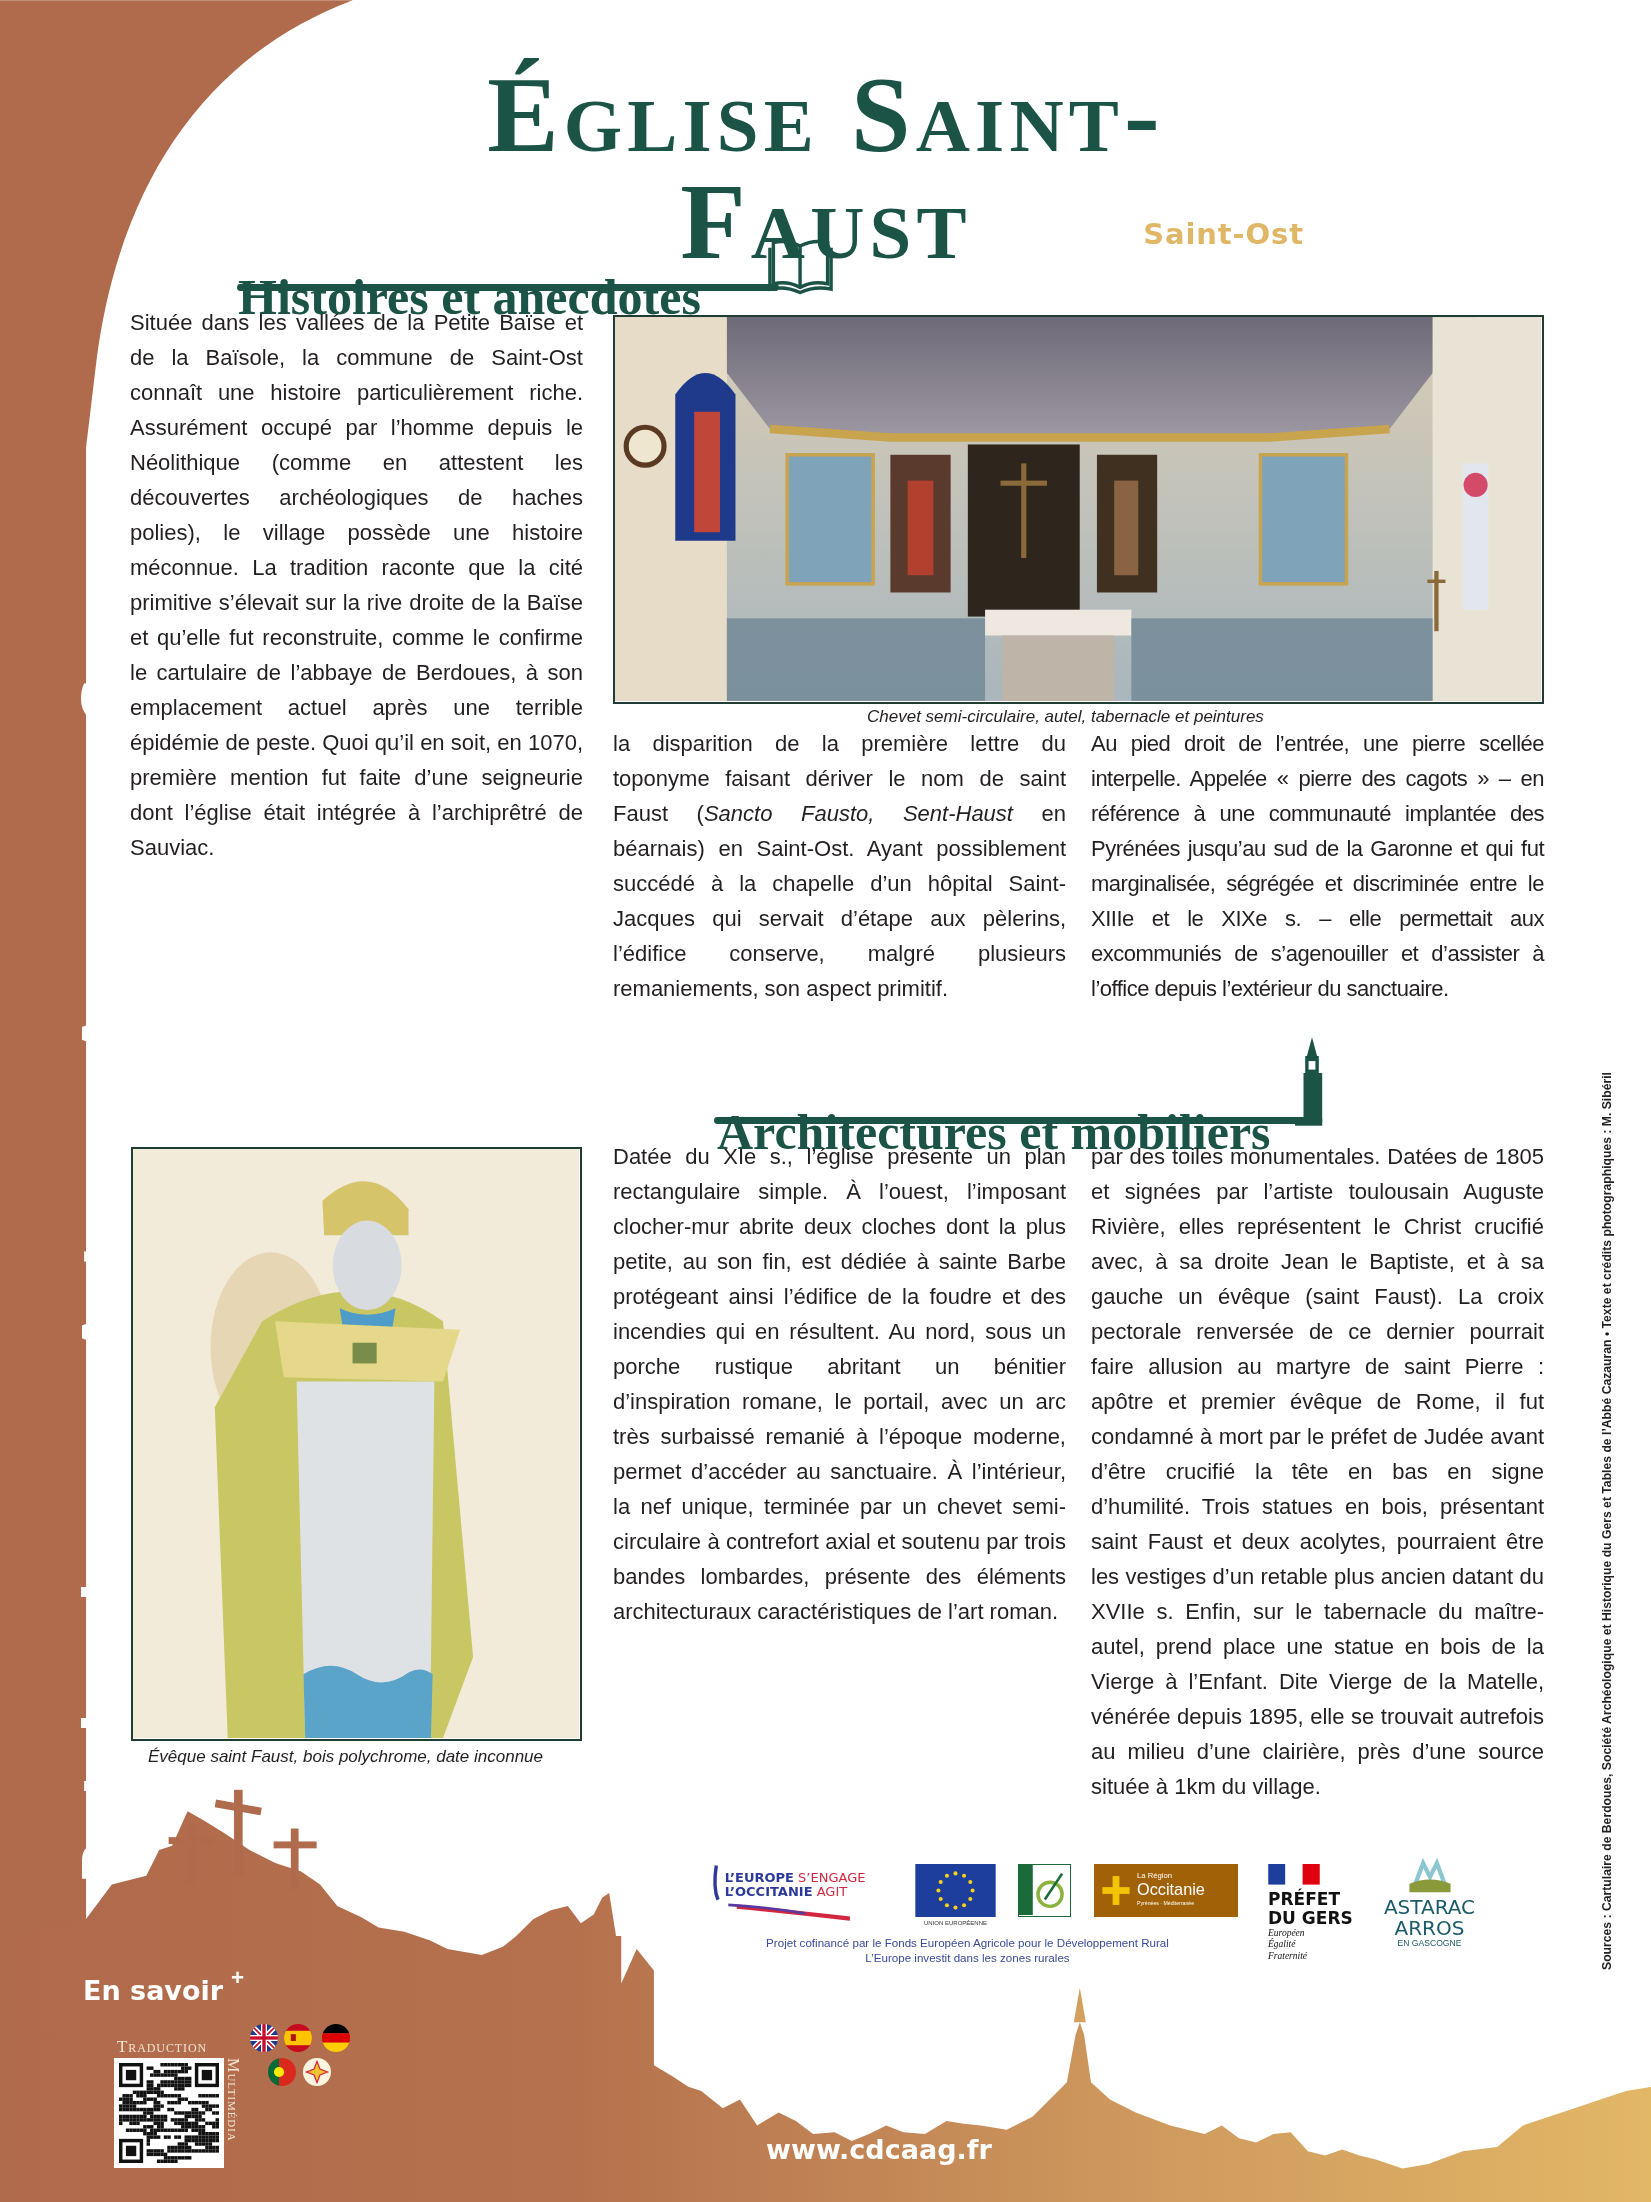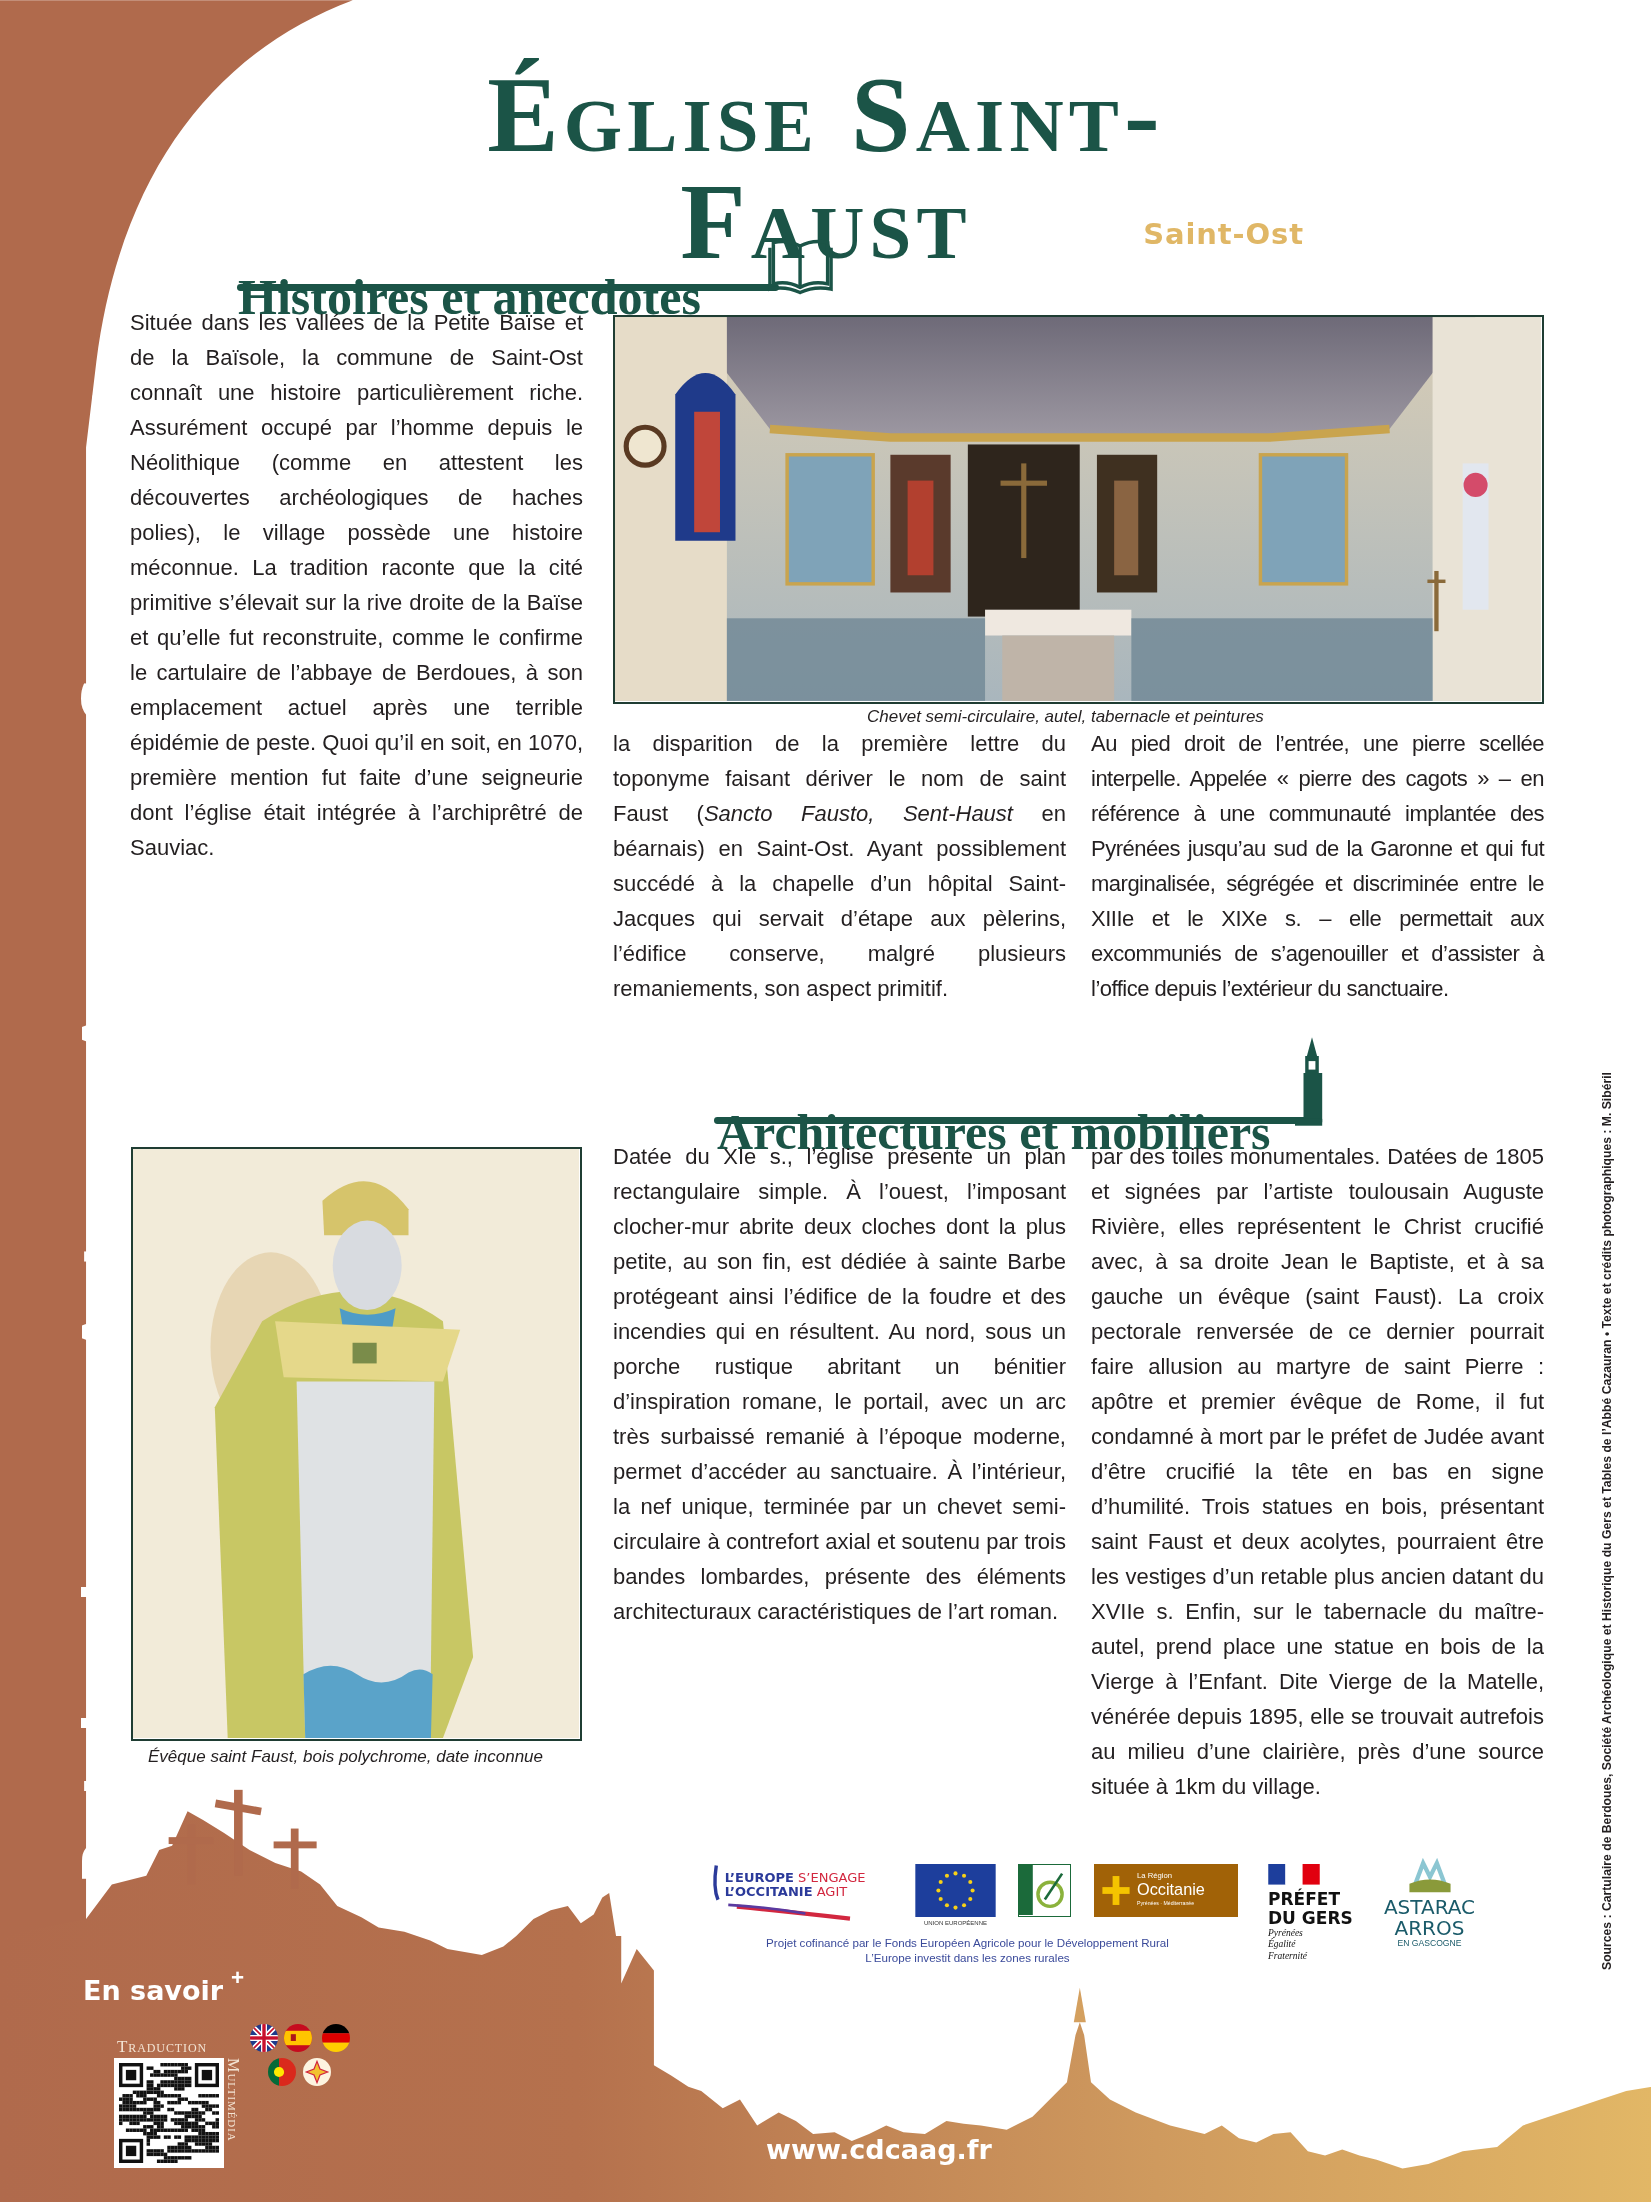--- a/index.html
+++ b/index.html
@@ -296,21 +296,21 @@
   <svg width="52" height="20.6" viewBox="0 0 60 24">
     <rect x="0" y="0" width="20" height="24" fill="#1d3e9c"></rect>
     <rect x="20" y="0" width="20" height="24" fill="#ffffff"></rect>
     <rect x="40" y="0" width="20" height="24" fill="#e1000f"></rect>
   </svg>
   <div class="logo-text" style="font-size:17px; line-height:19px; color:#111; margin-top:2.6px;">
     <div>PRÉFET</div>
     <div>DU GERS</div>
   </div>
   <div style="font-family:'Liberation Serif',serif; font-style:italic; font-size:9.5px; line-height:11.2px; color:#111;">
-    <div>Pyrénées</div>
+    <div>Européen</div>
     <div>Égalité</div>
     <div>Fraternité</div>
   </div>
 </div>
 
 <div class="logo" style="left:1378px; top:1858px; width:103px; height:103px; text-align:center;">
   <svg width="52" height="36" viewBox="0 0 60 42">
     <path d="M10 38 L22 6 L30 22 L38 6 L50 38" fill="none" stroke="#8bc6d2" stroke-width="5"></path>
     <path d="M6 30 Q30 20 54 30 L54 40 L6 40 Z" fill="#8a9a3a"></path>
   </svg>

